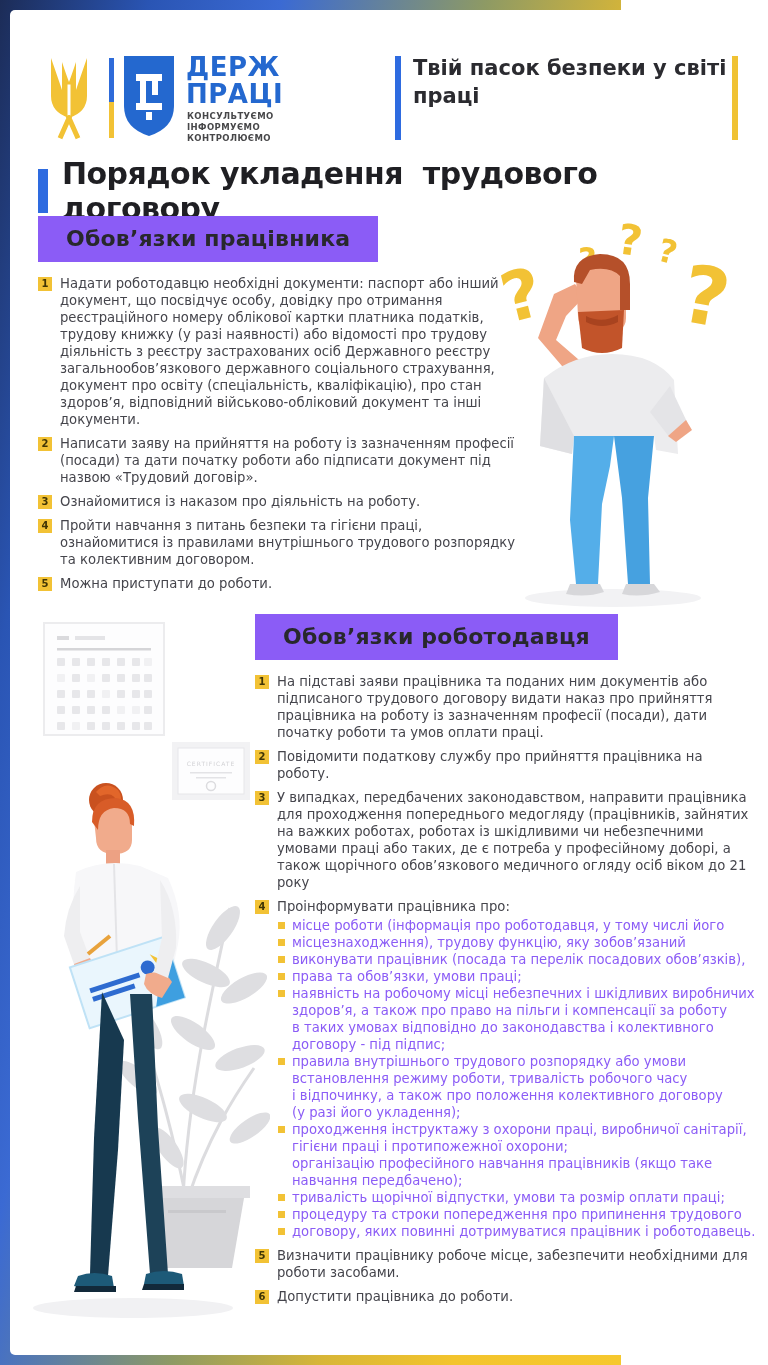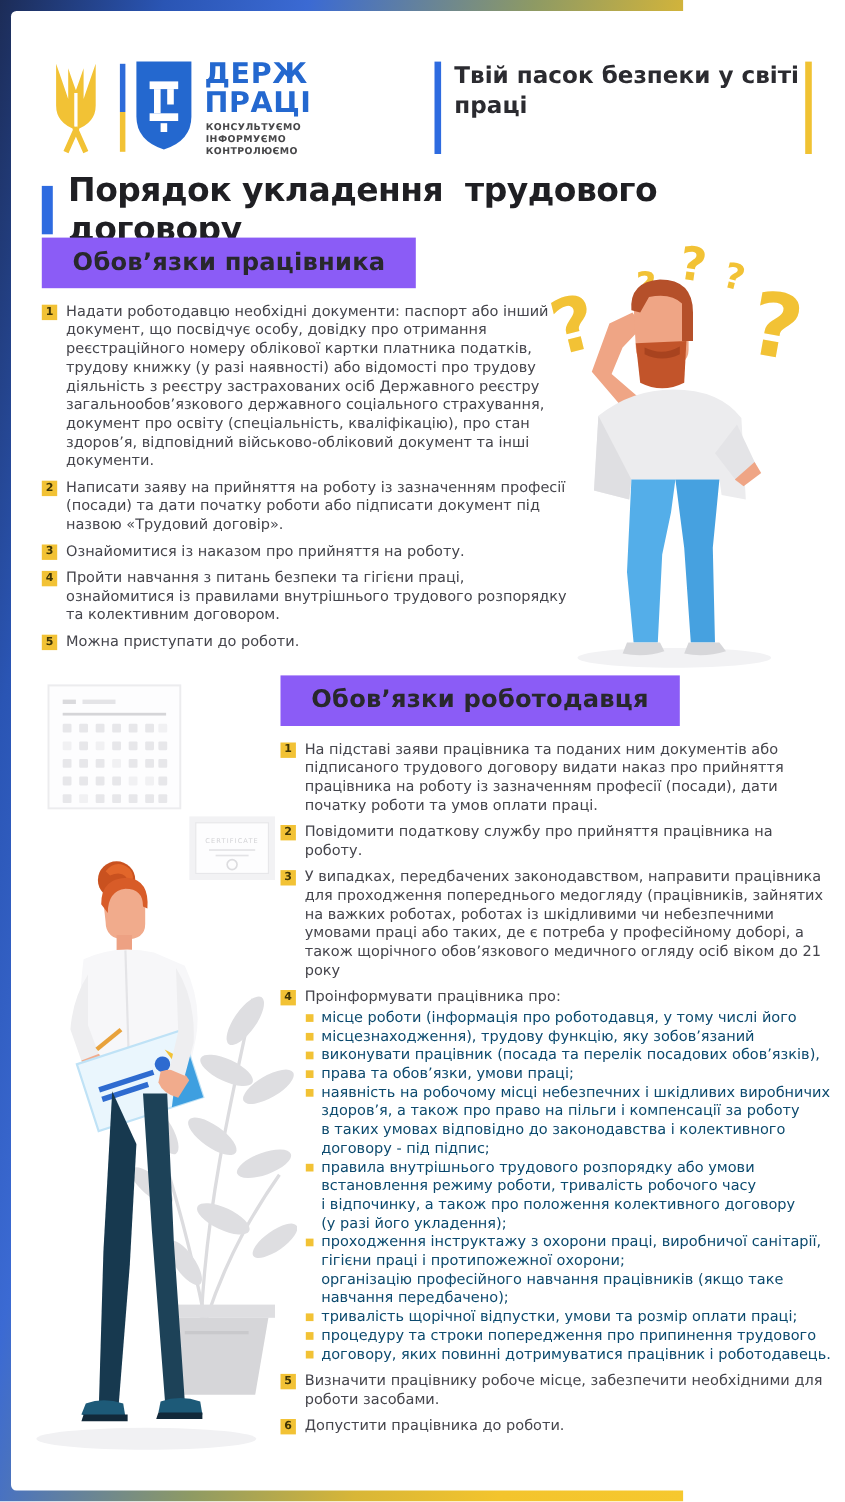--- a/index.html
+++ b/index.html
@@ -44,21 +44,21 @@
   .sec2 { left:245px; top:604px; width:494px; }
   .items { margin-top:13px; }
   .item { display:flex; gap:8px; margin-bottom:7px; }
   .badge { flex:0 0 14px; width:14px; height:14px; margin-top:2px; background:#f2c235;
     color:#403505; font-size:10px; font-weight:bold; text-align:center; line-height:14px; }
   .itext { font-size:13.2px; line-height:17px; color:#45454c; font-weight:500; }
   .bullets { margin:2px 0 0 1px; }
   .brow { display:flex; gap:7px; }
   .bmark { flex:0 0 7px; width:7px; height:7px; margin-top:5px; background:#f2c235; }
   .brow.off .bmark { visibility:hidden; }
-  .btext { font-size:13.2px; line-height:17px; color:#0c4a6e; font-weight:500; white-space:nowrap; }
+  .btext { font-size:13.2px; line-height:17px; color:#8b5cf6; font-weight:500; white-space:nowrap; }
 
   
   .man { position:absolute; left:468px; top:188px; }
   .calendar { position:absolute; left:33px; top:612px; }
   .certificate { position:absolute; left:162px; top:732px; }
   .woman { position:absolute; left:8px; top:768px; }
 </style>
 </head>
 <body>
 
@@ -112,21 +112,21 @@
         <div class="item">
           <div class="badge">1</div>
           <div class="itext">Надати роботодавцю необхідні документи: паспорт або інший документ, що посвідчує особу, довідку про отримання реєстраційного номеру облікової картки платника податків, трудову книжку (у разі наявності) або відомості про трудову діяльність з реєстру застрахованих осіб Державного реєстру загальнообов’язкового державного соціального страхування, документ про освіту (спеціальність, кваліфікацію), про стан здоров’я, відповідний військово-обліковий документ та інші документи.</div>
         </div>
         <div class="item">
           <div class="badge">2</div>
           <div class="itext">Написати заяву на прийняття на роботу із зазначенням професії (посади) та дати початку роботи або підписати документ під назвою «Трудовий договір».</div>
         </div>
         <div class="item">
           <div class="badge">3</div>
-          <div class="itext">Ознайомитися із наказом про прийняття на роботу.</div>
+          <div class="itext">Ознайомитися із наказом про діяльність на роботу.</div>
         </div>
         <div class="item">
           <div class="badge">4</div>
           <div class="itext">Пройти навчання з питань безпеки та гігієни праці, ознайомитися із правилами внутрішнього трудового розпорядку та колективним договором.</div>
         </div>
         <div class="item">
           <div class="badge">5</div>
           <div class="itext">Можна приступати до роботи.</div>
         </div>
       </div>

